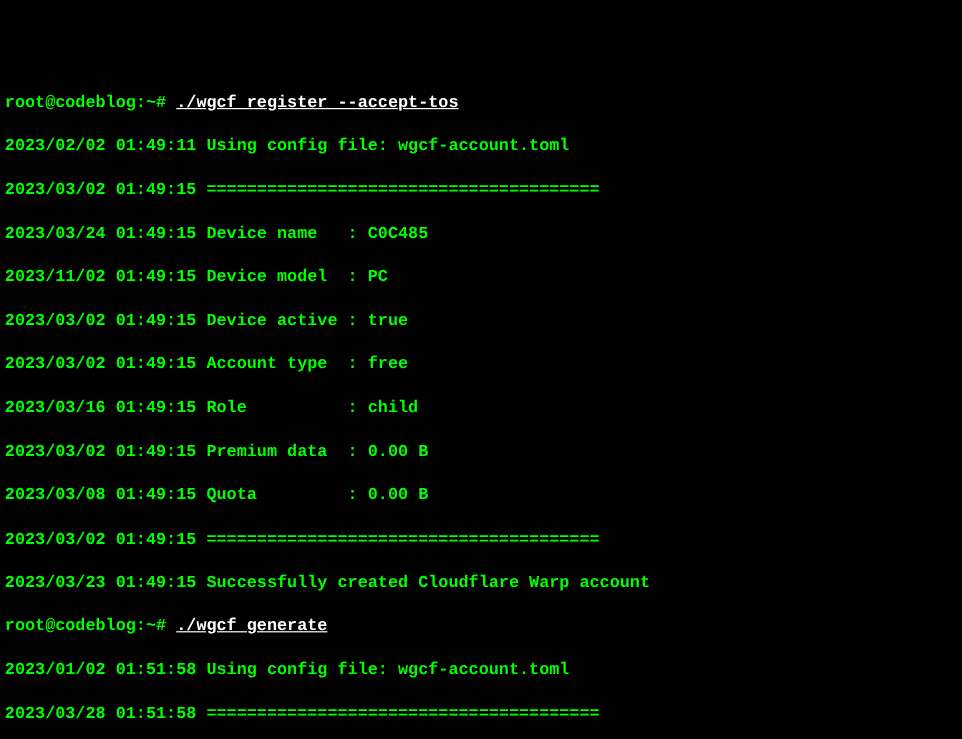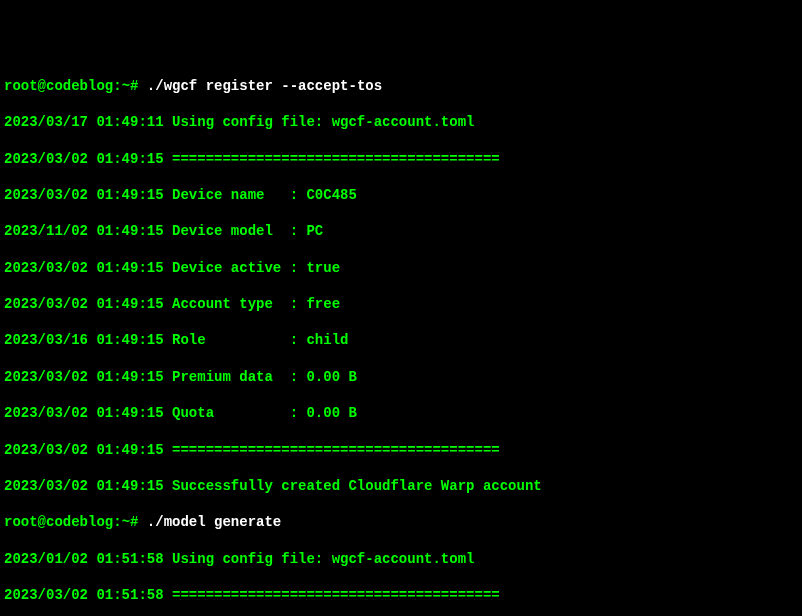--- a/index.html
+++ b/index.html
@@ -10,42 +10,42 @@
       font-size: 14px;
       line-height: 1.3;
       padding: 4px;
       width: 802px;
       height: 616px;
       overflow: hidden;
       white-space: pre;
       font-weight: bold;
     }
     .line { display: block; }
-    .white { color: #ffffff; }
+    .white { color: #ffffff; text-decoration: underline; }
   </style>
 </head>
 <body>
 
 
 
 <span class="line"><span>root@codeblog</span><span>:</span><span>~</span><span># </span><span class="white">./wgcf register --accept-tos</span></span>
-<span class="line">2023/03/17 01:49:11 Using config file: wgcf-account.toml</span>
+<span class="line">2023/02/02 01:49:11 Using config file: wgcf-account.toml</span>
 <span class="line">2023/03/02 01:49:15 =======================================</span>
-<span class="line">2023/03/02 01:49:15 Device name   : C0C485</span>
+<span class="line">2023/03/24 01:49:15 Device name   : C0C485</span>
 <span class="line">2023/11/02 01:49:15 Device model  : PC</span>
 <span class="line">2023/03/02 01:49:15 Device active : true</span>
 <span class="line">2023/03/02 01:49:15 Account type  : free</span>
 <span class="line">2023/03/16 01:49:15 Role          : child</span>
 <span class="line">2023/03/02 01:49:15 Premium data  : 0.00 B</span>
-<span class="line">2023/03/02 01:49:15 Quota         : 0.00 B</span>
+<span class="line">2023/03/08 01:49:15 Quota         : 0.00 B</span>
 <span class="line">2023/03/02 01:49:15 =======================================</span>
-<span class="line">2023/03/02 01:49:15 Successfully created Cloudflare Warp account</span>
-<span class="line"><span>root@codeblog</span><span>:</span><span>~</span><span># </span><span class="white">./model generate</span></span>
+<span class="line">2023/03/23 01:49:15 Successfully created Cloudflare Warp account</span>
+<span class="line"><span>root@codeblog</span><span>:</span><span>~</span><span># </span><span class="white">./wgcf generate</span></span>
 <span class="line">2023/01/02 01:51:58 Using config file: wgcf-account.toml</span>
-<span class="line">2023/03/02 01:51:58 =======================================</span>
+<span class="line">2023/03/28 01:51:58 =======================================</span>
 
 
 
 
 
 
 
 
 
 

